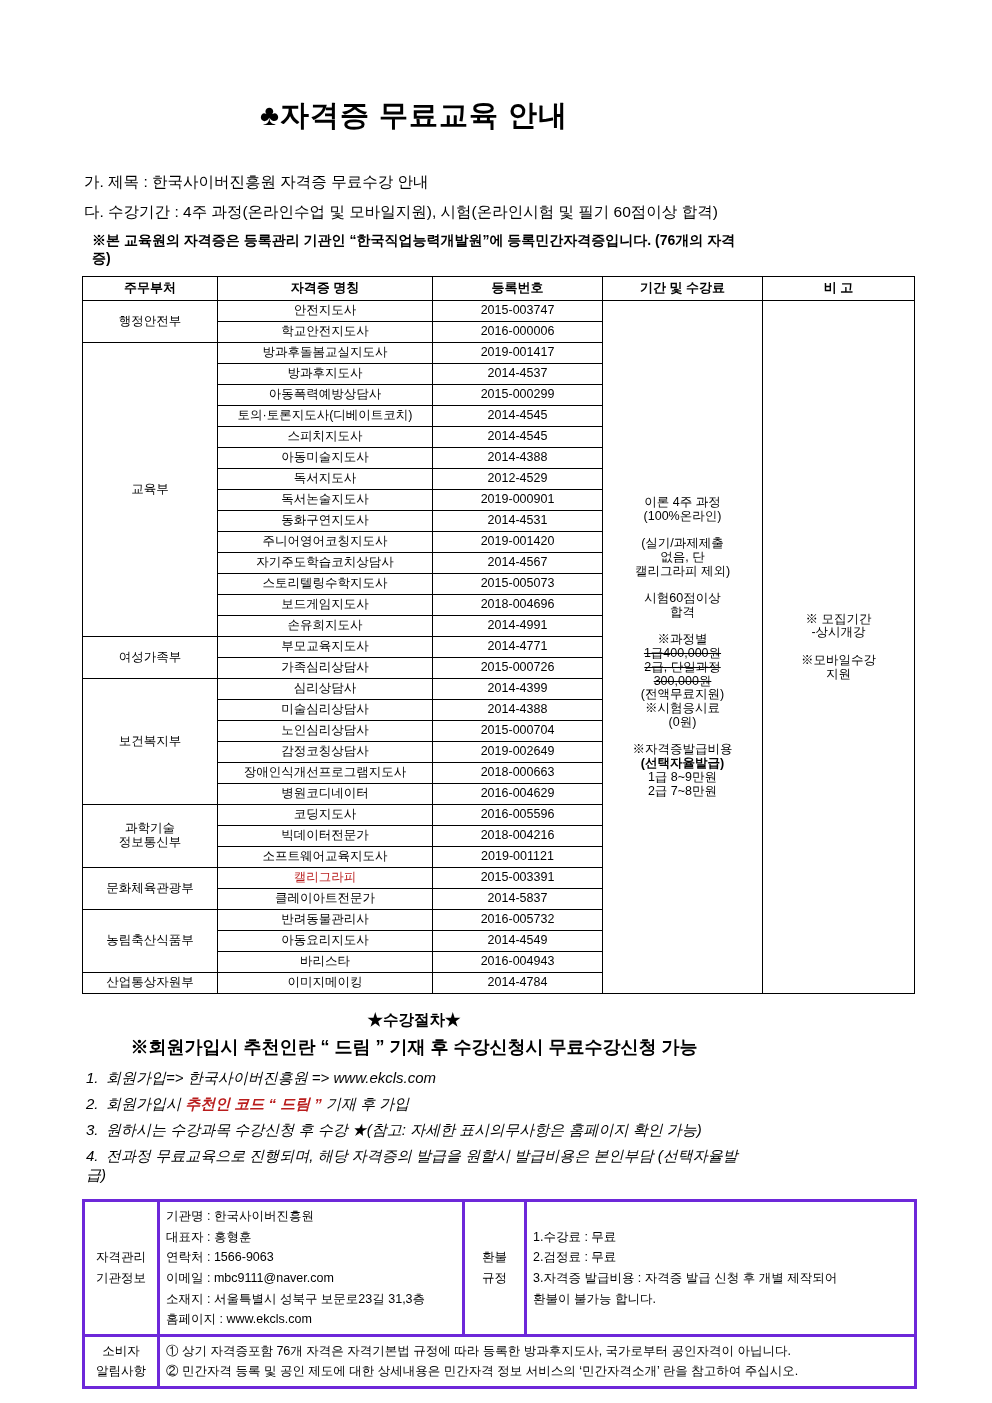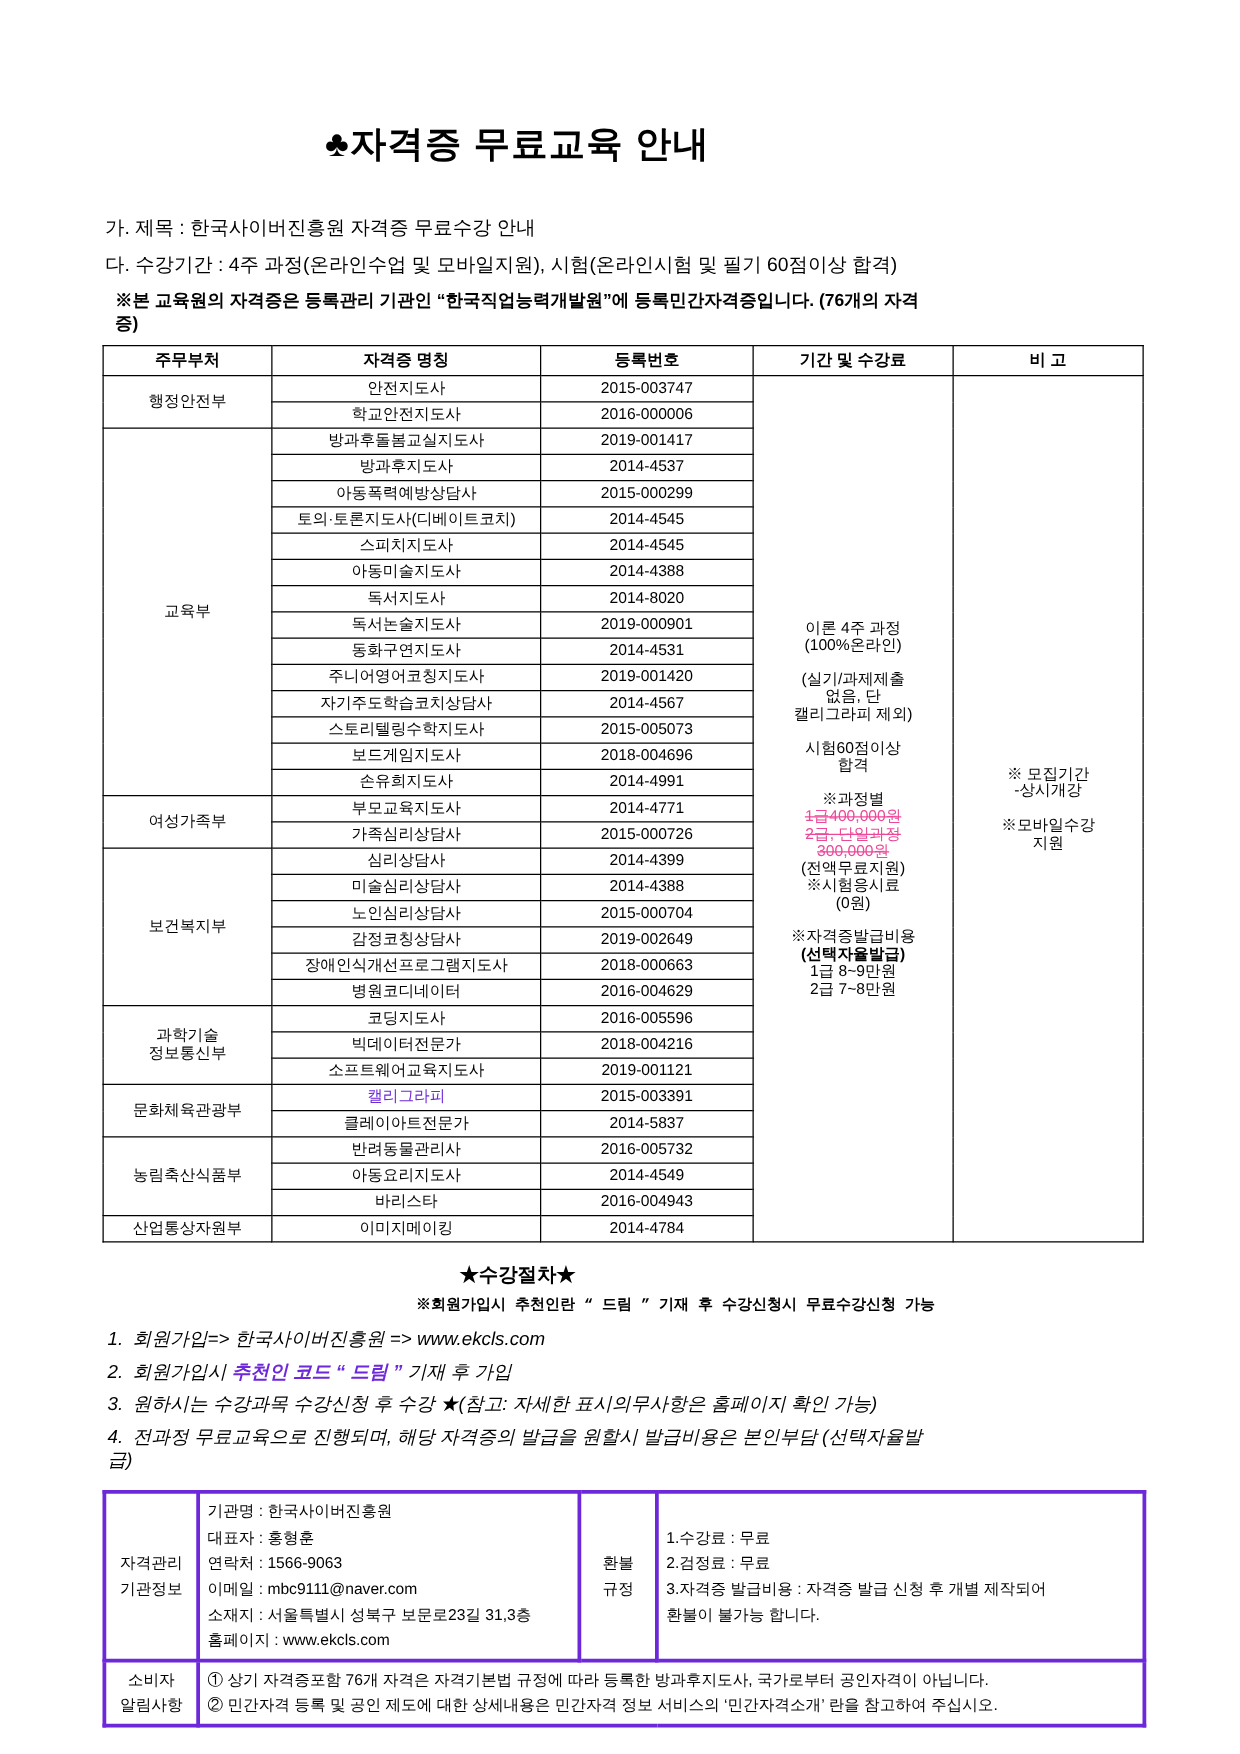--- a/index.html
+++ b/index.html
@@ -56,34 +56,33 @@
   .col-dept { width: 135px; }
   .col-name { width: 215px; }
   .col-num  { width: 170px; }
   .col-fee  { width: 160px; }
   .col-note { width: 152px; }
   .fee-cell, .note-cell {
     vertical-align: middle;
     line-height: 1.75;
     font-size: 12.5px;
   }
-  .strike { text-decoration: line-through; color: #ec4899; }
-  .red { color: #6d28d9; }
+  .strike { text-decoration: line-through; color: #000000; }
+  .red { color: #b91c1c; }
   .center-head {
     text-align: center;
     font-weight: bold;
     font-size: 15.5px;
     margin: 16px 0 4px 0;
   }
   .center-sub {
-    text-align: right;
-    font-weight: bold;
-    font-size: 12px;
+    text-align: center;
+    font-weight: bold;
+    font-size: 18px;
     margin: 0 0 10px 0;
-    font-family: Liberation Mono, monospace;
   }
   .steps {
     margin: 0 0 14px 0;
     padding-left: 6px;
     list-style: none;
   }
   .steps li {
     font-size: 15px;
     margin-bottom: 7px;
     font-style: italic;
@@ -193,21 +192,21 @@
         <tr>
           <td class="col-name">스피치지도사</td>
           <td class="col-num">2014-4545</td>
         </tr>
         <tr>
           <td class="col-name">아동미술지도사</td>
           <td class="col-num">2014-4388</td>
         </tr>
         <tr>
           <td class="col-name">독서지도사</td>
-          <td class="col-num">2014-8020</td>
+          <td class="col-num">2012-4529</td>
         </tr>
         <tr>
           <td class="col-name">독서논술지도사</td>
           <td class="col-num">2019-000901</td>
         </tr>
         <tr>
           <td class="col-name">동화구연지도사</td>
           <td class="col-num">2014-4531</td>
         </tr>
         <tr>

